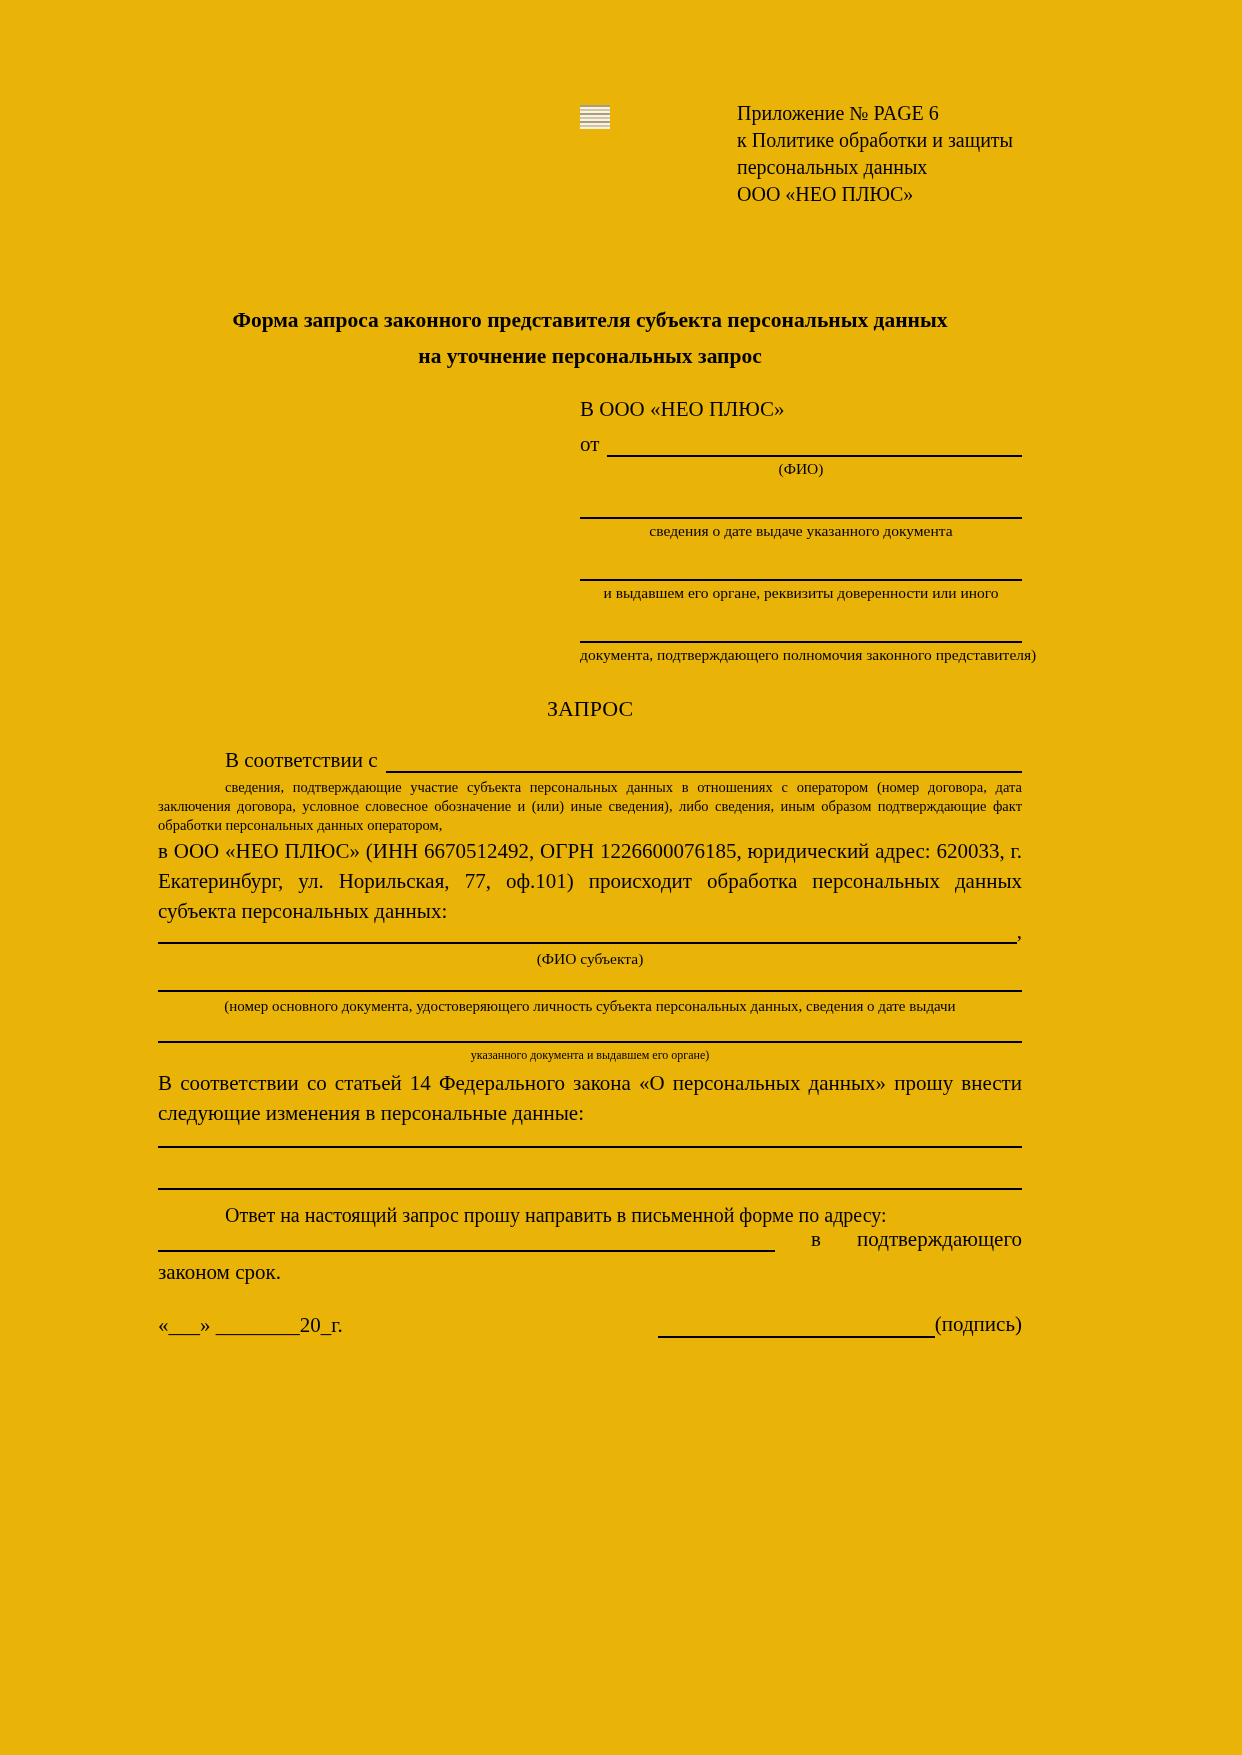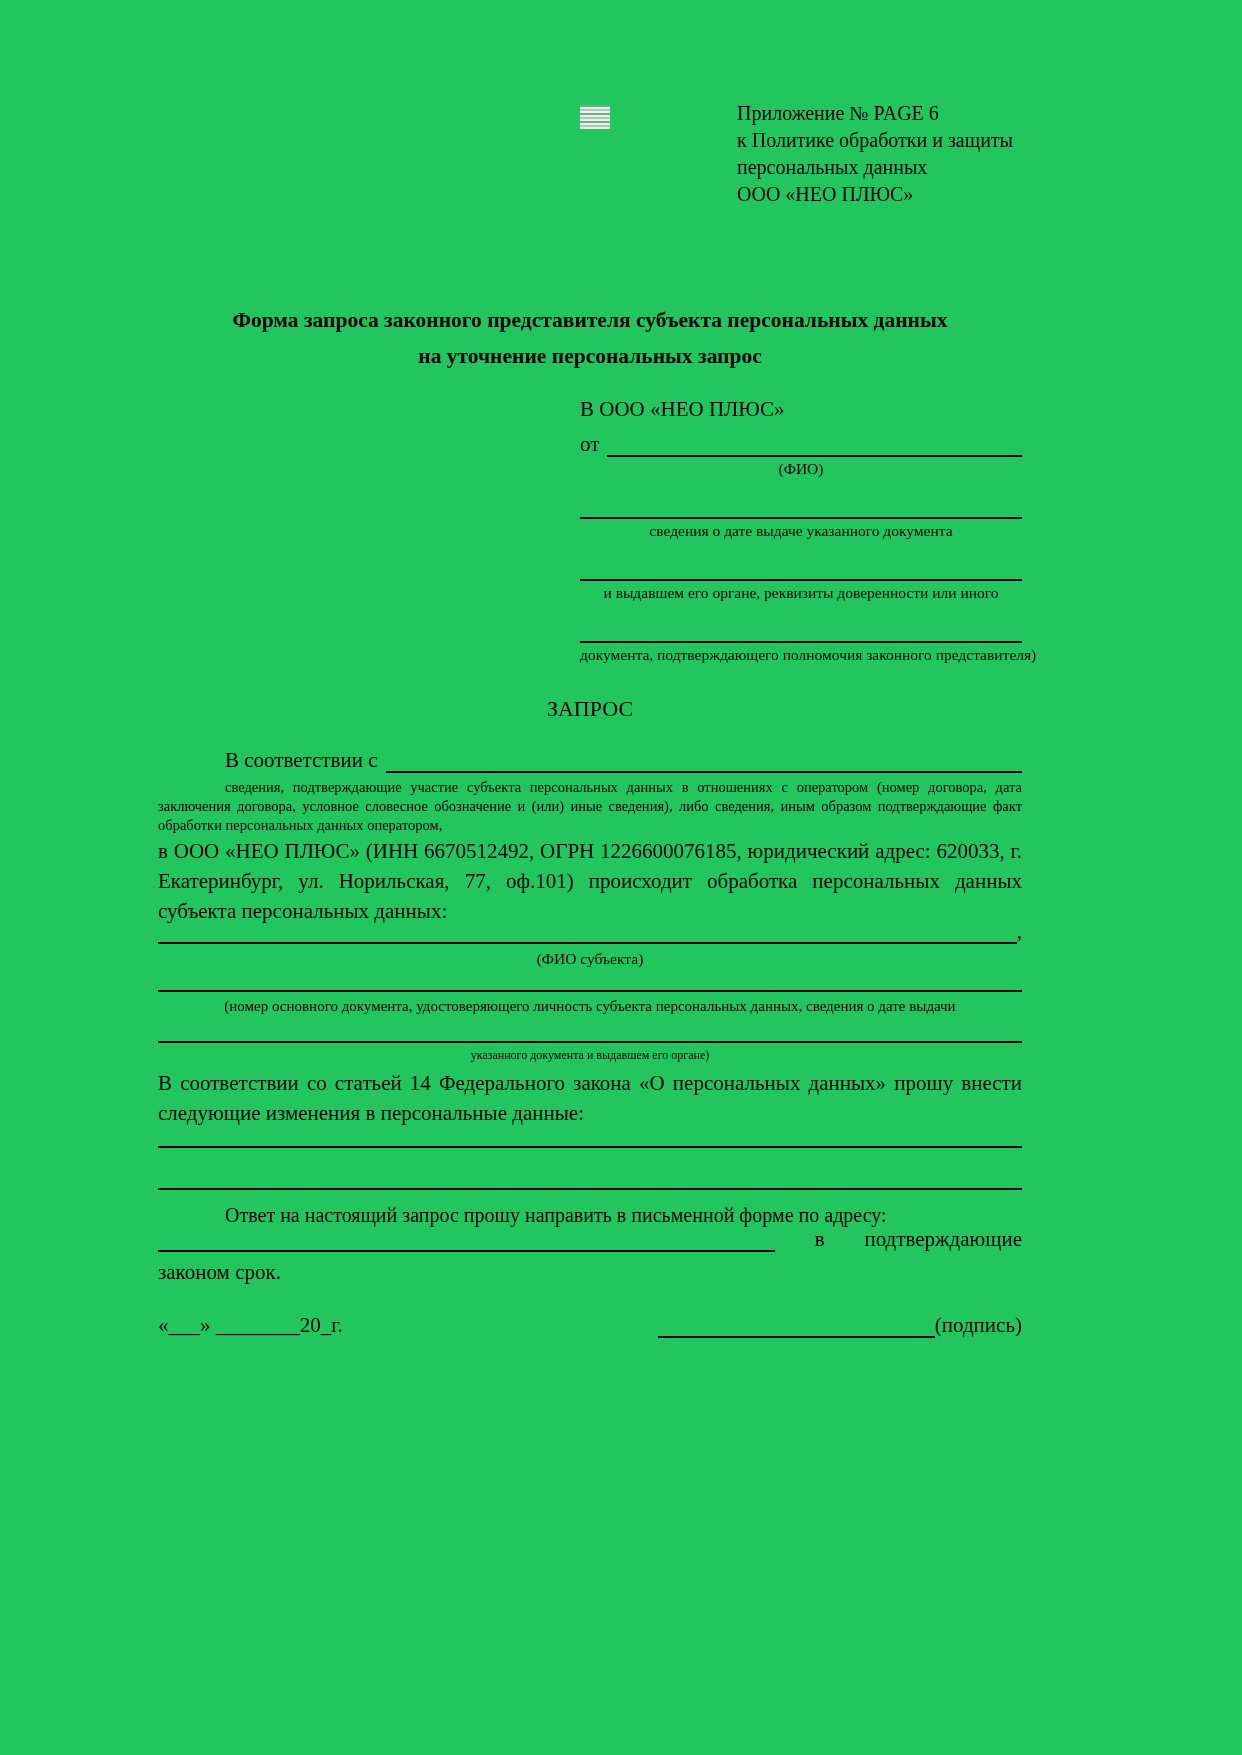--- a/index.html
+++ b/index.html
@@ -5,21 +5,21 @@
   * { margin:0; padding:0; box-sizing:border-box; }
   html,body { background:#ffffff; }
   body {
     width:1242px; height:1755px;
     font-family:"Liberation Serif", serif;
     color:#000;
   }
   .page {
     position:relative;
     width:1242px; height:1755px;
-    background:#22c55e;
+    background:#eab308;
     overflow:hidden;
   }
 
   
   .header-icon {
     position:absolute; left:580px; top:105px;
     width:30px; height:24px;
     background:repeating-linear-gradient(to bottom,
       #9a9a9a 0 2px, #ffffff 2px 4px, #c9c9c9 4px 6px, #ffffff 6px 8px);
     opacity:.85;
@@ -87,21 +87,21 @@
   .fill-line-b { top:1150px; border-bottom:2px solid #000; height:40px; }
 
   .answer-line1 { top:1200px; font-size:20px; line-height:30px; text-indent:67px; }
   .answer-row { top:1226px; display:flex; align-items:flex-end; justify-content:space-between; font-size:21px; }
   .answer-row .uline { flex:0 0 617px; border-bottom:2px solid #000; height:26px; }
   .answer-row .w { flex:0 0 auto; }
   .answer-end { top:1260px; font-size:21px; }
 
   .footer-row { top:1312px; display:flex; align-items:flex-end; font-size:21px; }
   .footer-row .date-text { flex:0 0 auto; }
-  .sig-group { margin-left:auto; display:flex; align-items:center; }
+  .sig-group { margin-left:auto; display:flex; align-items:flex-start; }
   .sig-line { width:277px; border-bottom:2px solid #000; height:26px; }
   .sig-cap { flex:0 0 auto; }
 </style>
 </head>
 <body>
 
 <div class="page">
 
   <div class="header-icon"></div>
   <div class="header-text">
@@ -162,21 +162,21 @@
 
   <div class="content para law-para">В соответствии со статьей 14 Федерального закона «О персональных данных» прошу внести следующие изменения в персональные данные:</div>
 
   <div class="content fill-line-a"></div>
   <div class="content fill-line-b"></div>
 
   <div class="content answer-line1">Ответ на настоящий запрос прошу направить в письменной форме по адресу:</div>
   <div class="content answer-row">
     <span class="uline"></span>
     <span class="w">в</span>
-    <span class="w">подтверждающие</span>
+    <span class="w">подтверждающего</span>
   </div>
   <div class="content answer-end">законом срок.</div>
 
   <div class="content footer-row">
     <span class="date-text">«___» ________20_г.</span>
     <span class="sig-group">
       <span class="sig-line"></span>
       <span class="sig-cap">(подпись)</span>
     </span>
   </div>

